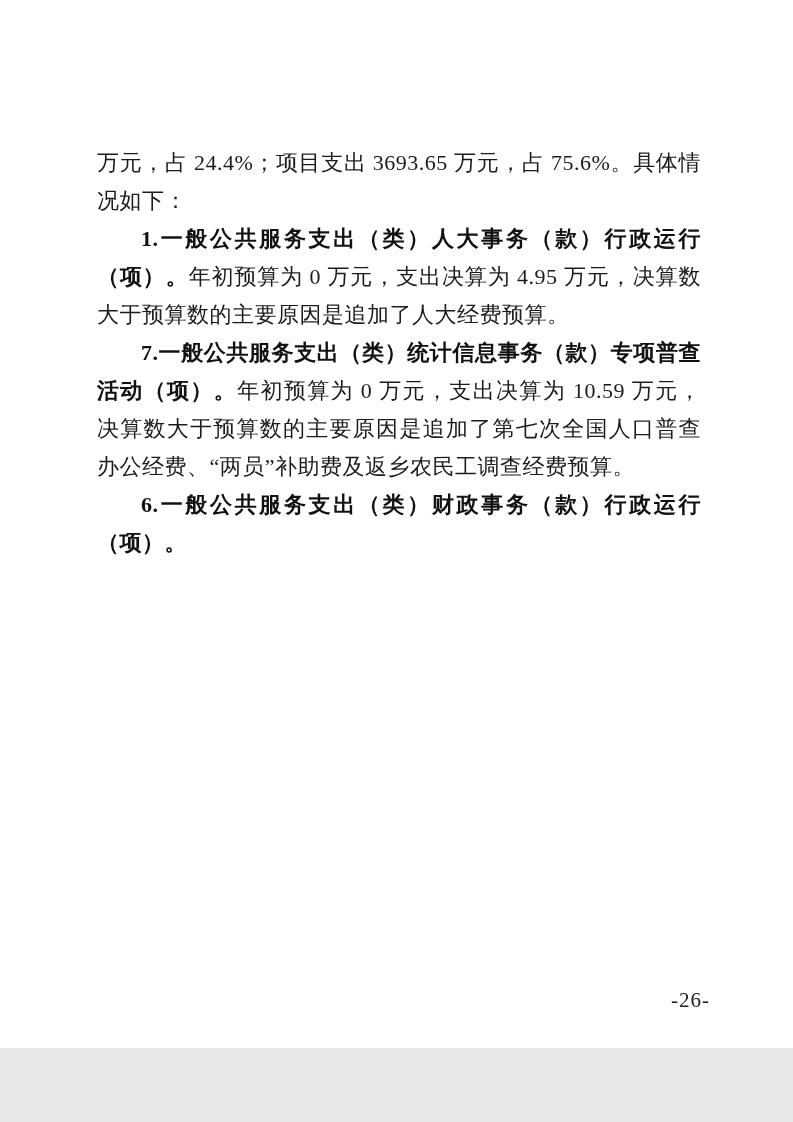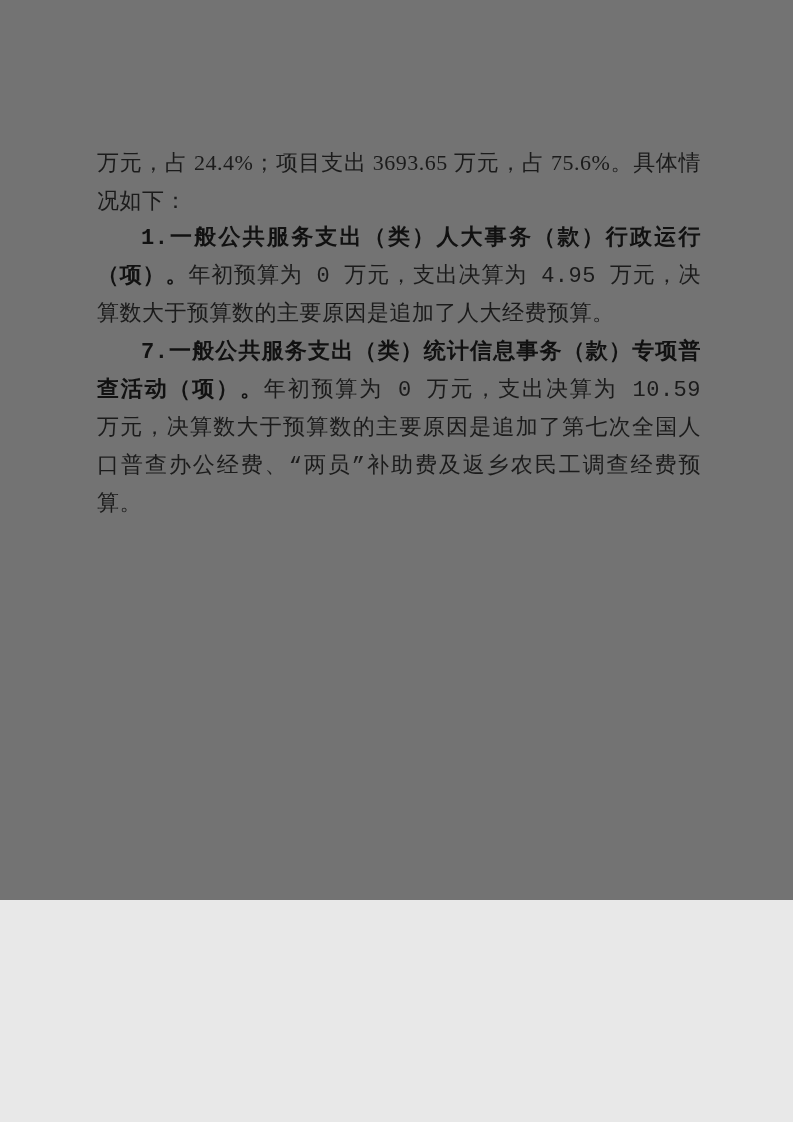--- a/index.html
+++ b/index.html
@@ -3,23 +3,23 @@
 <meta charset="utf-8">
 <style>
   html, body {
     margin: 0;
     padding: 0;
     background: #e8e8e8;
   }
   .page {
     position: relative;
     width: 793px;
-    height: 900px;
+    height: 1048px;
     margin: 0 auto;
-    background: #737373;
+    background: #ffffff;
     overflow: hidden;
     font-family: "Liberation Serif", "DejaVu Serif", serif;
     color: #1b1b1b;
   }
   .body-text {
     position: absolute;
     top: 144px;
     left: 97px;
     width: 604px;
     font-size: 22px;
@@ -27,21 +27,20 @@
     text-align: justify;
     text-justify: inter-ideograph;
     letter-spacing: 0.5px;
   }
   .para {
     margin: 0;
     padding: 0;
   }
   .para.indented {
     text-indent: 44px;
-    font-family: Liberation Mono, monospace;
   }
   .heading {
     font-weight: bold;
     color: #111111;
   }
   .page-number {
     position: absolute;
     top: 988px;
     right: 83px;
     font-size: 21px;
@@ -57,17 +56,18 @@
 
     <p class="para continuation"><span>万元，占 24.4%；项目支出 3693.65 万元，占 75.6%。具体情况如下：</span></p>
 
     <p class="para indented"><b class="heading">1.一般公共服务支出（类）人大事务（款）行政运行（项）。</b><span>年初预算为 0 万元，支出决算为 4.95 万元，决算数大于预算数的主要原因是追加了人大经费预算。</span></p>
 
 
 
 
     <p class="para indented"><b class="heading">7.一般公共服务支出（类）统计信息事务（款）专项普查活动（项）。</b><span>年初预算为 0 万元，支出决算为 10.59 万元，决算数大于预算数的主要原因是追加了第七次全国人口普查办公经费、“两员”补助费及返乡农民工调查经费预算。</span></p>
 
+    <p class="para indented"><b class="heading">6.一般公共服务支出（类）财政事务（款）行政运行（项）。</b><span></span></p>
 
   </div>
 
   <div class="page-number">-26-</div>
 </div>
 
 </body></html>

